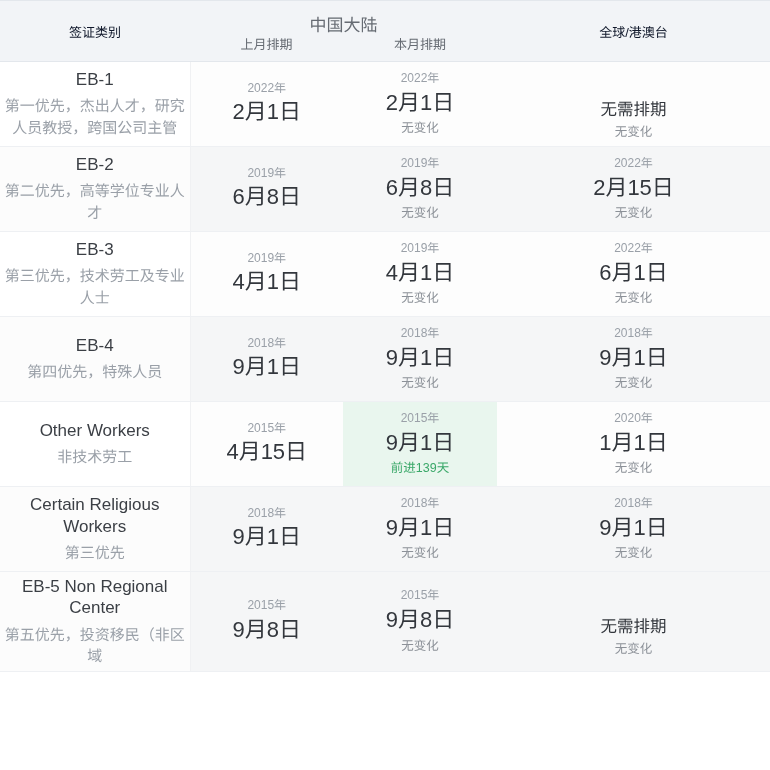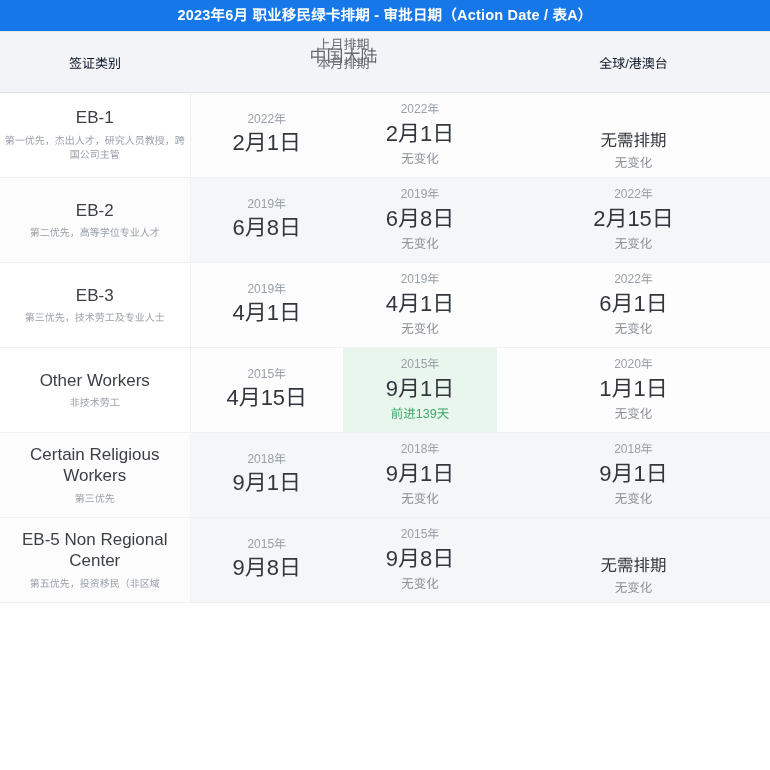--- a/index.html
+++ b/index.html
@@ -79,25 +79,24 @@
     position: absolute;
     top: 10px;
     left: 0;
     right: 0;
     text-align: center;
     font-size: 17px;
     color: #666b73;
   }
   .hdr-sub-wrap {
     position: absolute;
-    bottom: 20px;
+    bottom: 8px;
     left: 0;
     right: 0;
     display: flex;
-    flex-direction: column;
   }
   .hdr-sub {
     flex: 1 1 0;
     text-align: center;
     font-size: 13px;
     color: #666b73;
   }
   .hdr-sub.prev { flex: 153 1 0; }
   .hdr-sub.curr { flex: 154 1 0; }
 
@@ -120,21 +119,21 @@
     box-sizing: border-box;
   }
   tbody tr.alt .cat-cell { background: #fcfcfc !important; }
   .cat-name {
     font-size: 17px;
     color: #3b3f45;
     line-height: 1.25;
     font-weight: normal;
   }
   .cat-desc {
-    font-size: 10px;
+    font-size: 15px;
     color: #9aa0a8;
     line-height: 1.45;
     margin-top: 5px;
   }
 
   
   .date-cell { padding: 4px 6px; box-sizing: border-box; }
   .yr {
     font-size: 12px;
     color: #9aa0a8;
@@ -159,23 +158,20 @@
   .chg.advance { color: #3aa869; }
 
   
   td.hl { background: #e9f6ee !important; }
 </style>
 </head>
 <body>
 
 <div class="page">
 
-  <div class="title-bar">
-    <span class="title-text">2023年6月 职业移民绿卡排期 - 审批日期（Action Date / 表A）</span>
-  </div>
 
   <table class="table">
     <colgroup>
       <col class="c-cat">
         <col class="c-prev">
         <col class="c-curr">
         <col class="c-world">
     </colgroup>
     <thead>
       <tr>
@@ -245,20 +241,40 @@
             <div class="yr">2019年</div>
             <div class="md">4月1日</div>
             <div class="chg">无变化</div>
           </td>
           <td class="date-cell">
             <div class="yr">2022年</div>
             <div class="md">6月1日</div>
             <div class="chg">无变化</div>
           </td>
         </tr>
+        <tr class="alt">
+          <td class="cat-cell">
+            <div class="cat-name">EB-4</div>
+            <div class="cat-desc">第四优先，特殊人员</div>
+          </td>
+          <td class="date-cell">
+            <div class="yr">2018年</div>
+            <div class="md">9月1日</div>
+          </td>
+          <td class="date-cell">
+            <div class="yr">2018年</div>
+            <div class="md">9月1日</div>
+            <div class="chg">无变化</div>
+          </td>
+          <td class="date-cell">
+            <div class="yr">2018年</div>
+            <div class="md">9月1日</div>
+            <div class="chg">无变化</div>
+          </td>
+        </tr>
         <tr class="plain">
           <td class="cat-cell">
             <div class="cat-name">Other Workers</div>
             <div class="cat-desc">非技术劳工</div>
           </td>
           <td class="date-cell">
             <div class="yr">2015年</div>
             <div class="md">4月15日</div>
           </td>
           <td class="date-cell hl">

